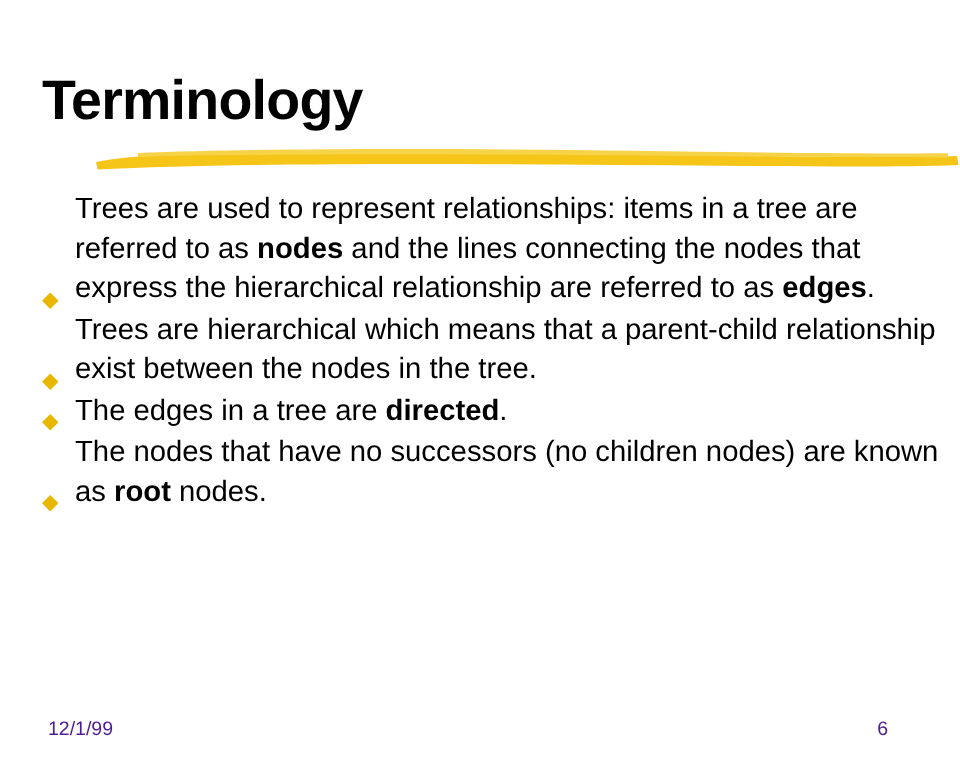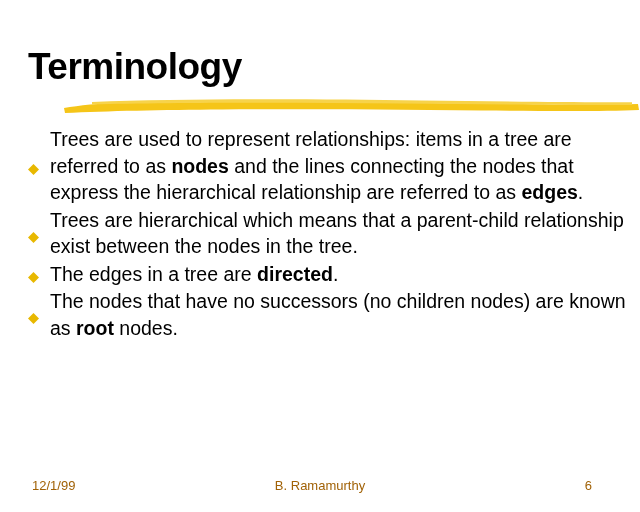--- a/index.html
+++ b/index.html
@@ -38,21 +38,21 @@
     height: 17px;
   }
   .bullets {
     position: absolute;
     left: 28px;
     top: 126px;
     width: 600px;
   }
   .bullet {
     display: flex;
-    align-items: center;
+    align-items: flex-end;
     margin-bottom: 1px;
   }
   .bullet-marker {
     flex: 0 0 auto;
     width: 22px;
     padding-top: 8px;
     color: #e8b800;
     font-size: 13px;
     line-height: 1;
   }
@@ -67,21 +67,21 @@
   }
   .bullet-text b {
     font-weight: bold;
   }
   .footer {
     position: absolute;
     left: 0;
     top: 478px;
     width: 616px;
     height: 22px;
-    color: #a16207;
+    color: #4c1d95;
     font-size: 13px;
     text-decoration: underline;
   }
   .footer-date {
     position: absolute;
     left: 32px;
     top: 0;
   }
   .footer-center {
     position: absolute;
@@ -146,17 +146,16 @@
             <path d="M5.5 0 L11 5.5 L5.5 11 L0 5.5 Z" fill="#e8b800"></path>
           </svg>
       </span>
       <span class="bullet-text">The nodes that have no successors (no children nodes) are known as <b>root</b> nodes.</span>
     </div>
 
   </div>
 
   <div class="footer">
     <span class="footer-date">12/1/99</span>
-    <span class="footer-center">B. Ramamurthy</span>
     <span class="footer-page">6</span>
   </div>
 
 </div>
 
 </body></html>

